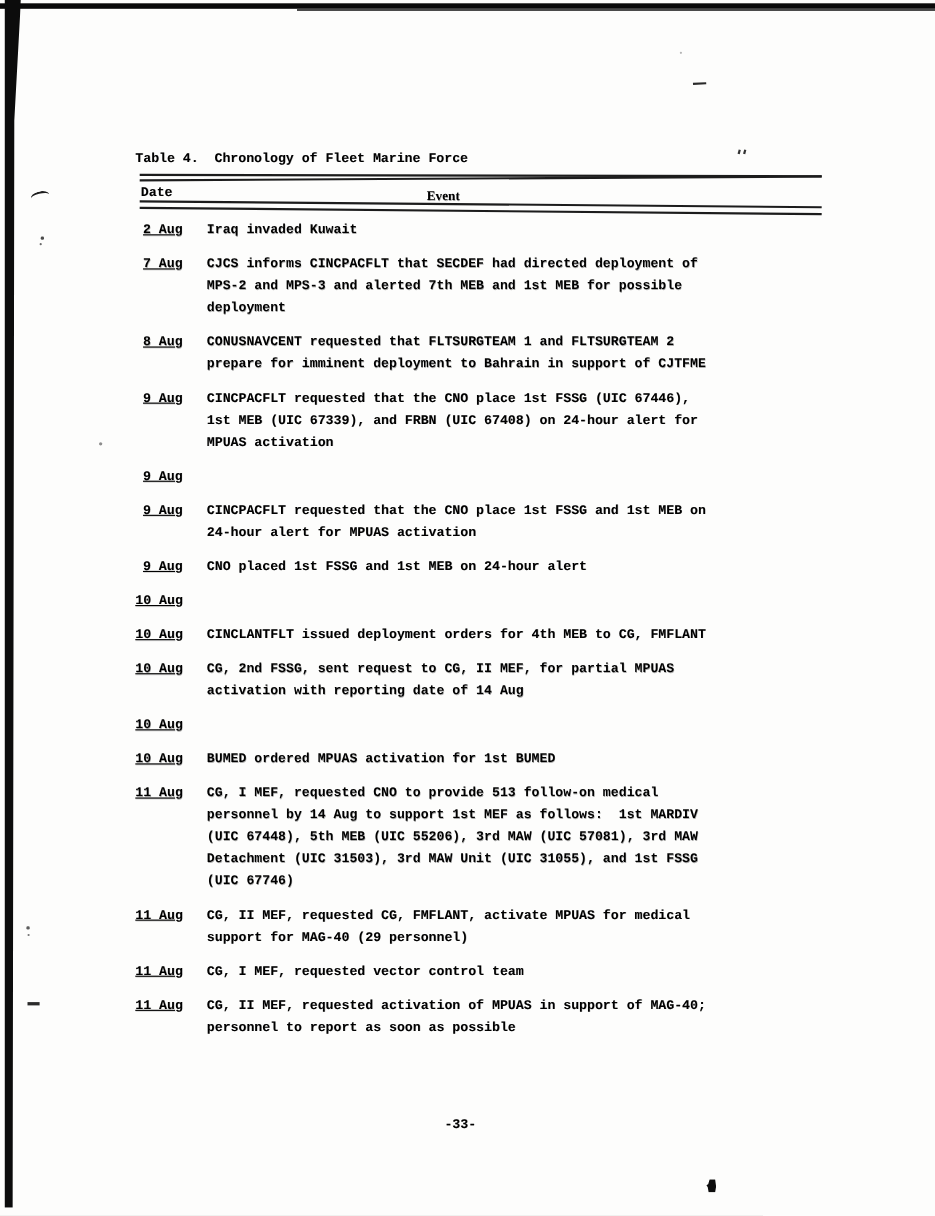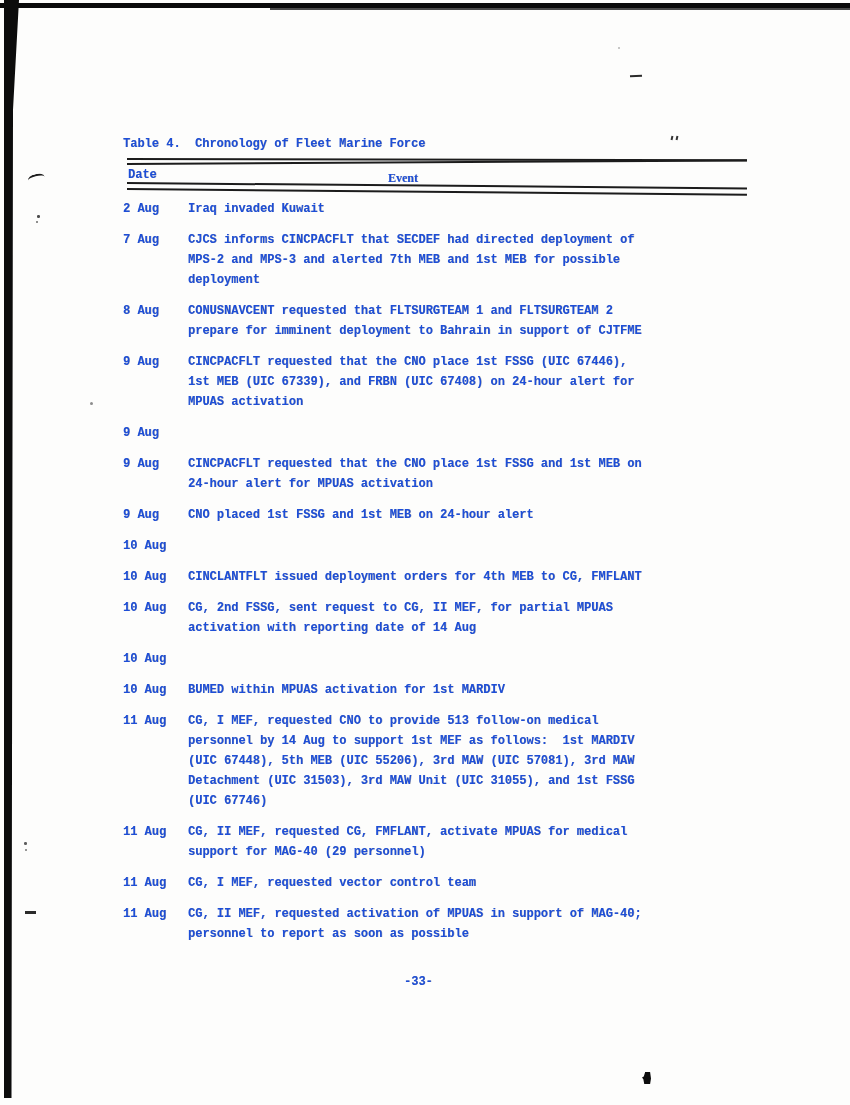--- a/index.html
+++ b/index.html
@@ -5,21 +5,21 @@
   * { margin: 0; padding: 0; box-sizing: border-box; }
   html, body { background: #e8e8e6; }
   .page {
     position: relative;
     width: 850px;
     height: 1105px;
     background: #fdfdfc;
     overflow: hidden;
     font-family: "Liberation Mono", "DejaVu Sans Mono", monospace;
     font-weight: 700;
-    color: #1d4ed8;
+    color: #000000;
   }
   .typew {
     font-size: 12px;
     line-height: 20px;
     white-space: pre;
     text-shadow: 0.4px 0.4px 0 rgba(20,20,20,0.35);
     letter-spacing: 0px;
   }
   
   .scan-top {
@@ -41,24 +41,24 @@
   .rule { position: absolute; left: 127px; width: 620px; background: #1c1c1c; transform-origin: left center; }
   .rule-a1 { top: 158px; height: 1.5px; transform: rotate(0.12deg); }
   .rule-a2 { top: 163px; height: 2px;   transform: rotate(-0.33deg); }
   .rule-b1 { top: 182px; height: 1.8px; transform: rotate(0.5deg); }
   .rule-b2 { top: 187.5px; height: 2.4px; transform: rotate(0.52deg); }
   .hdr-date  { position: absolute; left: 128px; top: 165px; }
   .hdr-event { position: absolute; left: 388px; top: 168px; font-family: Liberation Serif, serif; }
   
   .rows { position: absolute; left: 123px; top: 199px; width: 700px; }
   .row { display: flex; margin-bottom: 11px; }
-  .cell-date  { width: 43px; flex: none; }
+  .cell-date  { width: 43px; text-align: right; flex: none; text-decoration: underline; }
   .cell-event { margin-left: 22px; font-family: Liberation Mono, monospace; }
   
-  .page-number { position: absolute; left: 404px; top: 972px; }
+  .page-number { position: absolute; left: 404px; top: 1012px; }
   
   .mark { position: absolute; }
   .m-dash-tr { left: 630px; top: 75px; width: 12px; height: 2px; background: #2a2a2a; transform: rotate(-3deg); }
   .m-ditto { left: 671px; top: 136px; width: 8px; height: 5px; }
   .m-ditto i { position: absolute; top: 0; width: 2px; height: 4px; background: #333; transform: rotate(14deg); }
   .m-ditto i:nth-child(1) { left: 0; }
   .m-ditto i:nth-child(2) { left: 5px; }
   .m-pen-curve { left: 28px; top: 174px; width: 17px; height: 9px;
     border-top: 2.5px solid #1d1d1d; border-radius: 55% 60% 0 0;
     transform: rotate(-14deg); }
@@ -135,21 +135,21 @@
     <div class="row">
       <div class="cell-date typew">10 Aug</div>
       <div class="cell-event typew">CG, 2nd FSSG, sent request to CG, II MEF, for partial MPUAS
 activation with reporting date of 14 Aug</div>
     </div>
     <div class="row">
       <div class="cell-date typew">10 Aug</div>
     </div>
     <div class="row">
       <div class="cell-date typew">10 Aug</div>
-      <div class="cell-event typew">BUMED within MPUAS activation for 1st MARDIV</div>
+      <div class="cell-event typew">BUMED ordered MPUAS activation for 1st BUMED</div>
     </div>
     <div class="row">
       <div class="cell-date typew">11 Aug</div>
       <div class="cell-event typew">CG, I MEF, requested CNO to provide 513 follow-on medical
 personnel by 14 Aug to support 1st MEF as follows:  1st MARDIV
 (UIC 67448), 5th MEB (UIC 55206), 3rd MAW (UIC 57081), 3rd MAW
 Detachment (UIC 31503), 3rd MAW Unit (UIC 31055), and 1st FSSG
 (UIC 67746)</div>
     </div>
     <div class="row">

